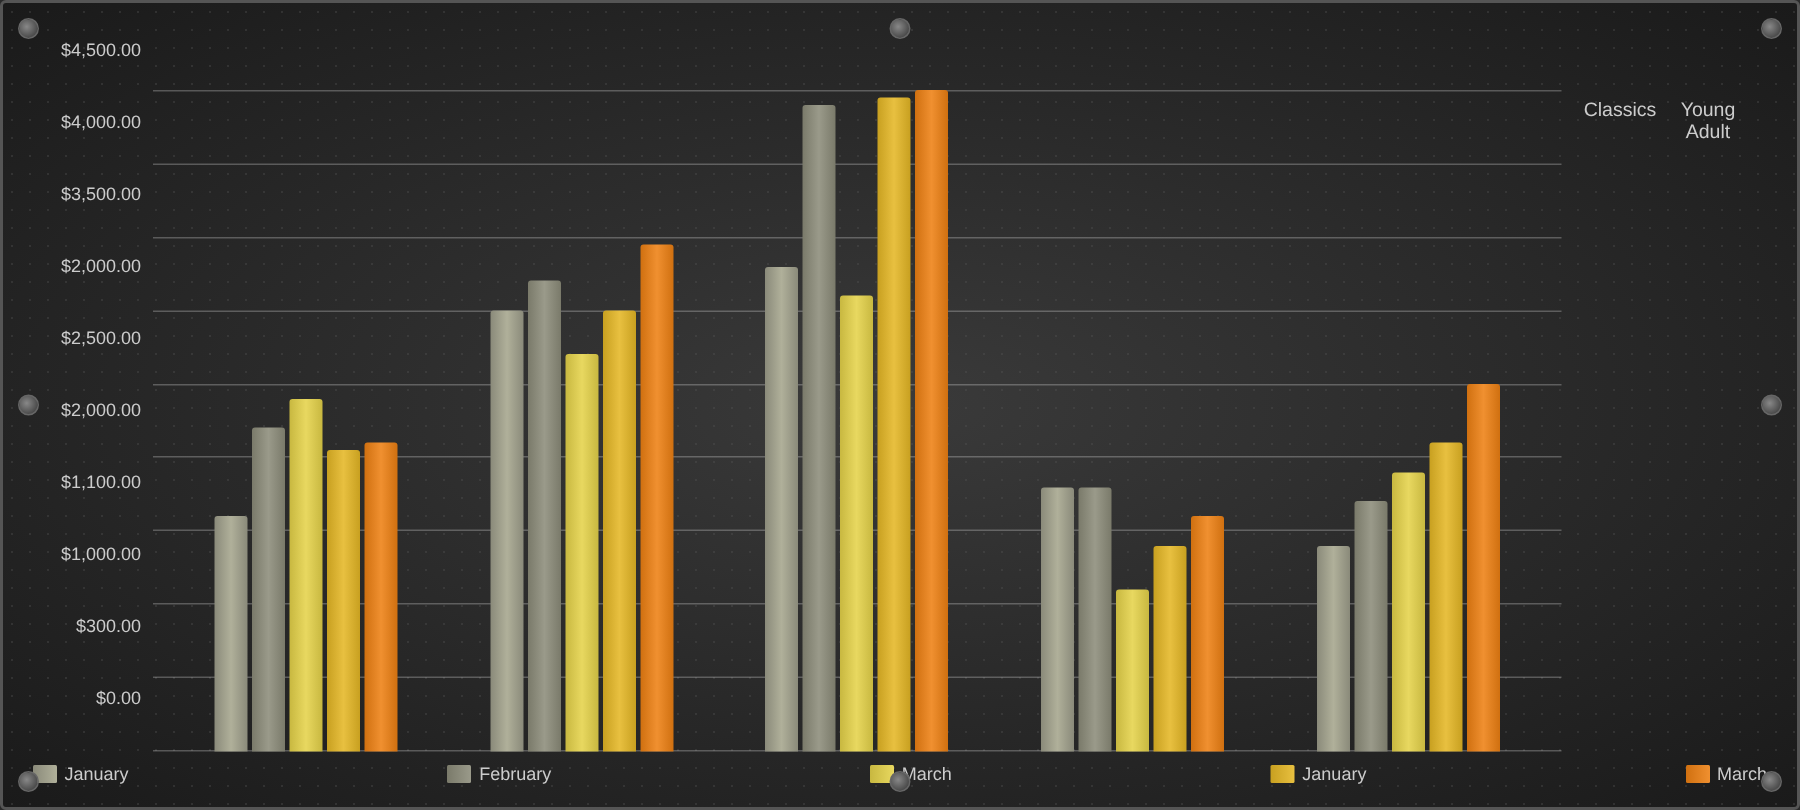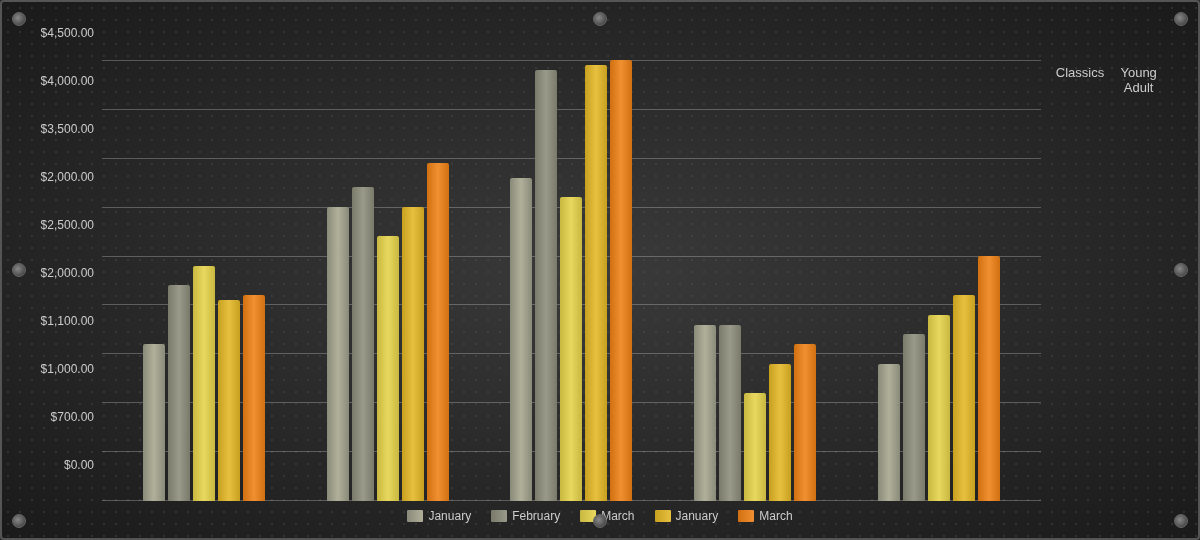--- a/index.html
+++ b/index.html
@@ -176,21 +176,21 @@
     .x-label {
       flex: 1;
       text-align: center;
       color: #ccc;
       font-family: Arial, sans-serif;
       font-size: 13px;
     }
 
     .legend {
       display: flex;
-      justify-content: center;
+      justify-content: space-between;
       gap: 20px;
       padding: 8px 0 5px 0;
       flex-wrap: wrap;
     }
 
     .legend-item {
       display: flex;
       align-items: center;
       gap: 5px;
       color: #ccc;
@@ -231,21 +231,21 @@
 
       <div class="y-axis" id="y-axis-container">
           <div class="y-label">$4,500.00</div>
           <div class="y-label">$4,000.00</div>
           <div class="y-label">$3,500.00</div>
           <div class="y-label">$2,000.00</div>
           <div class="y-label">$2,500.00</div>
           <div class="y-label">$2,000.00</div>
           <div class="y-label">$1,100.00</div>
           <div class="y-label">$1,000.00</div>
-          <div class="y-label">$700.00</div>
+          <div class="y-label">$300.00</div>
           <div class="y-label">$0.00</div>
         </div>
 
       <div class="chart-plot">
         <div class="grid-and-bars" id="plot-area">
           <div class="grid-lines" id="grid-lines">
               <div class="grid-line"></div>
               <div class="grid-line"></div>
               <div class="grid-line"></div>
               <div class="grid-line"></div>

